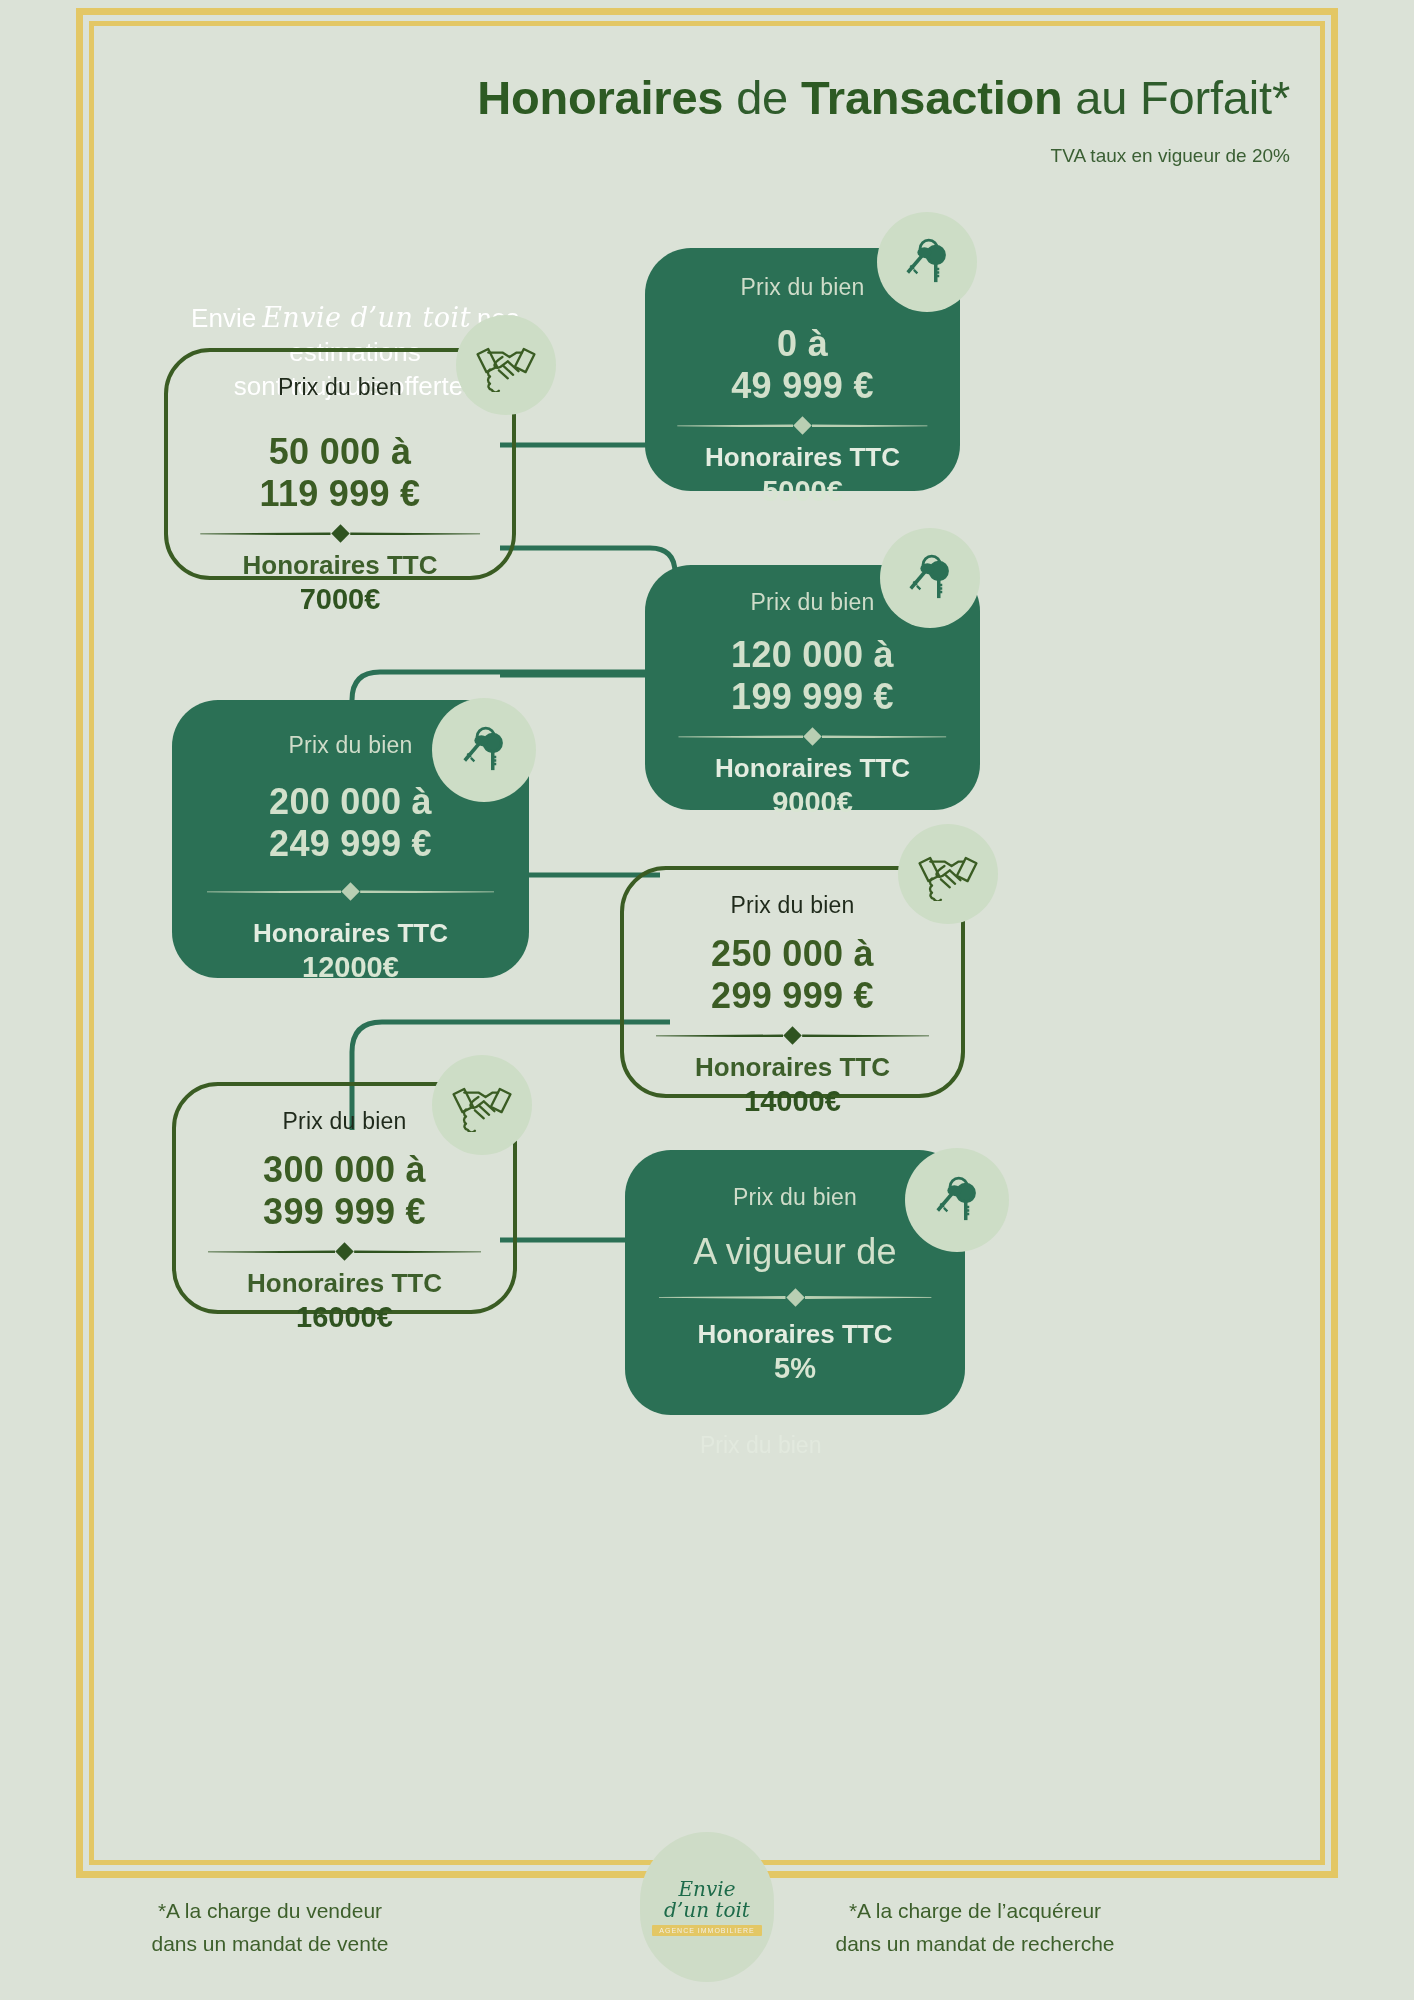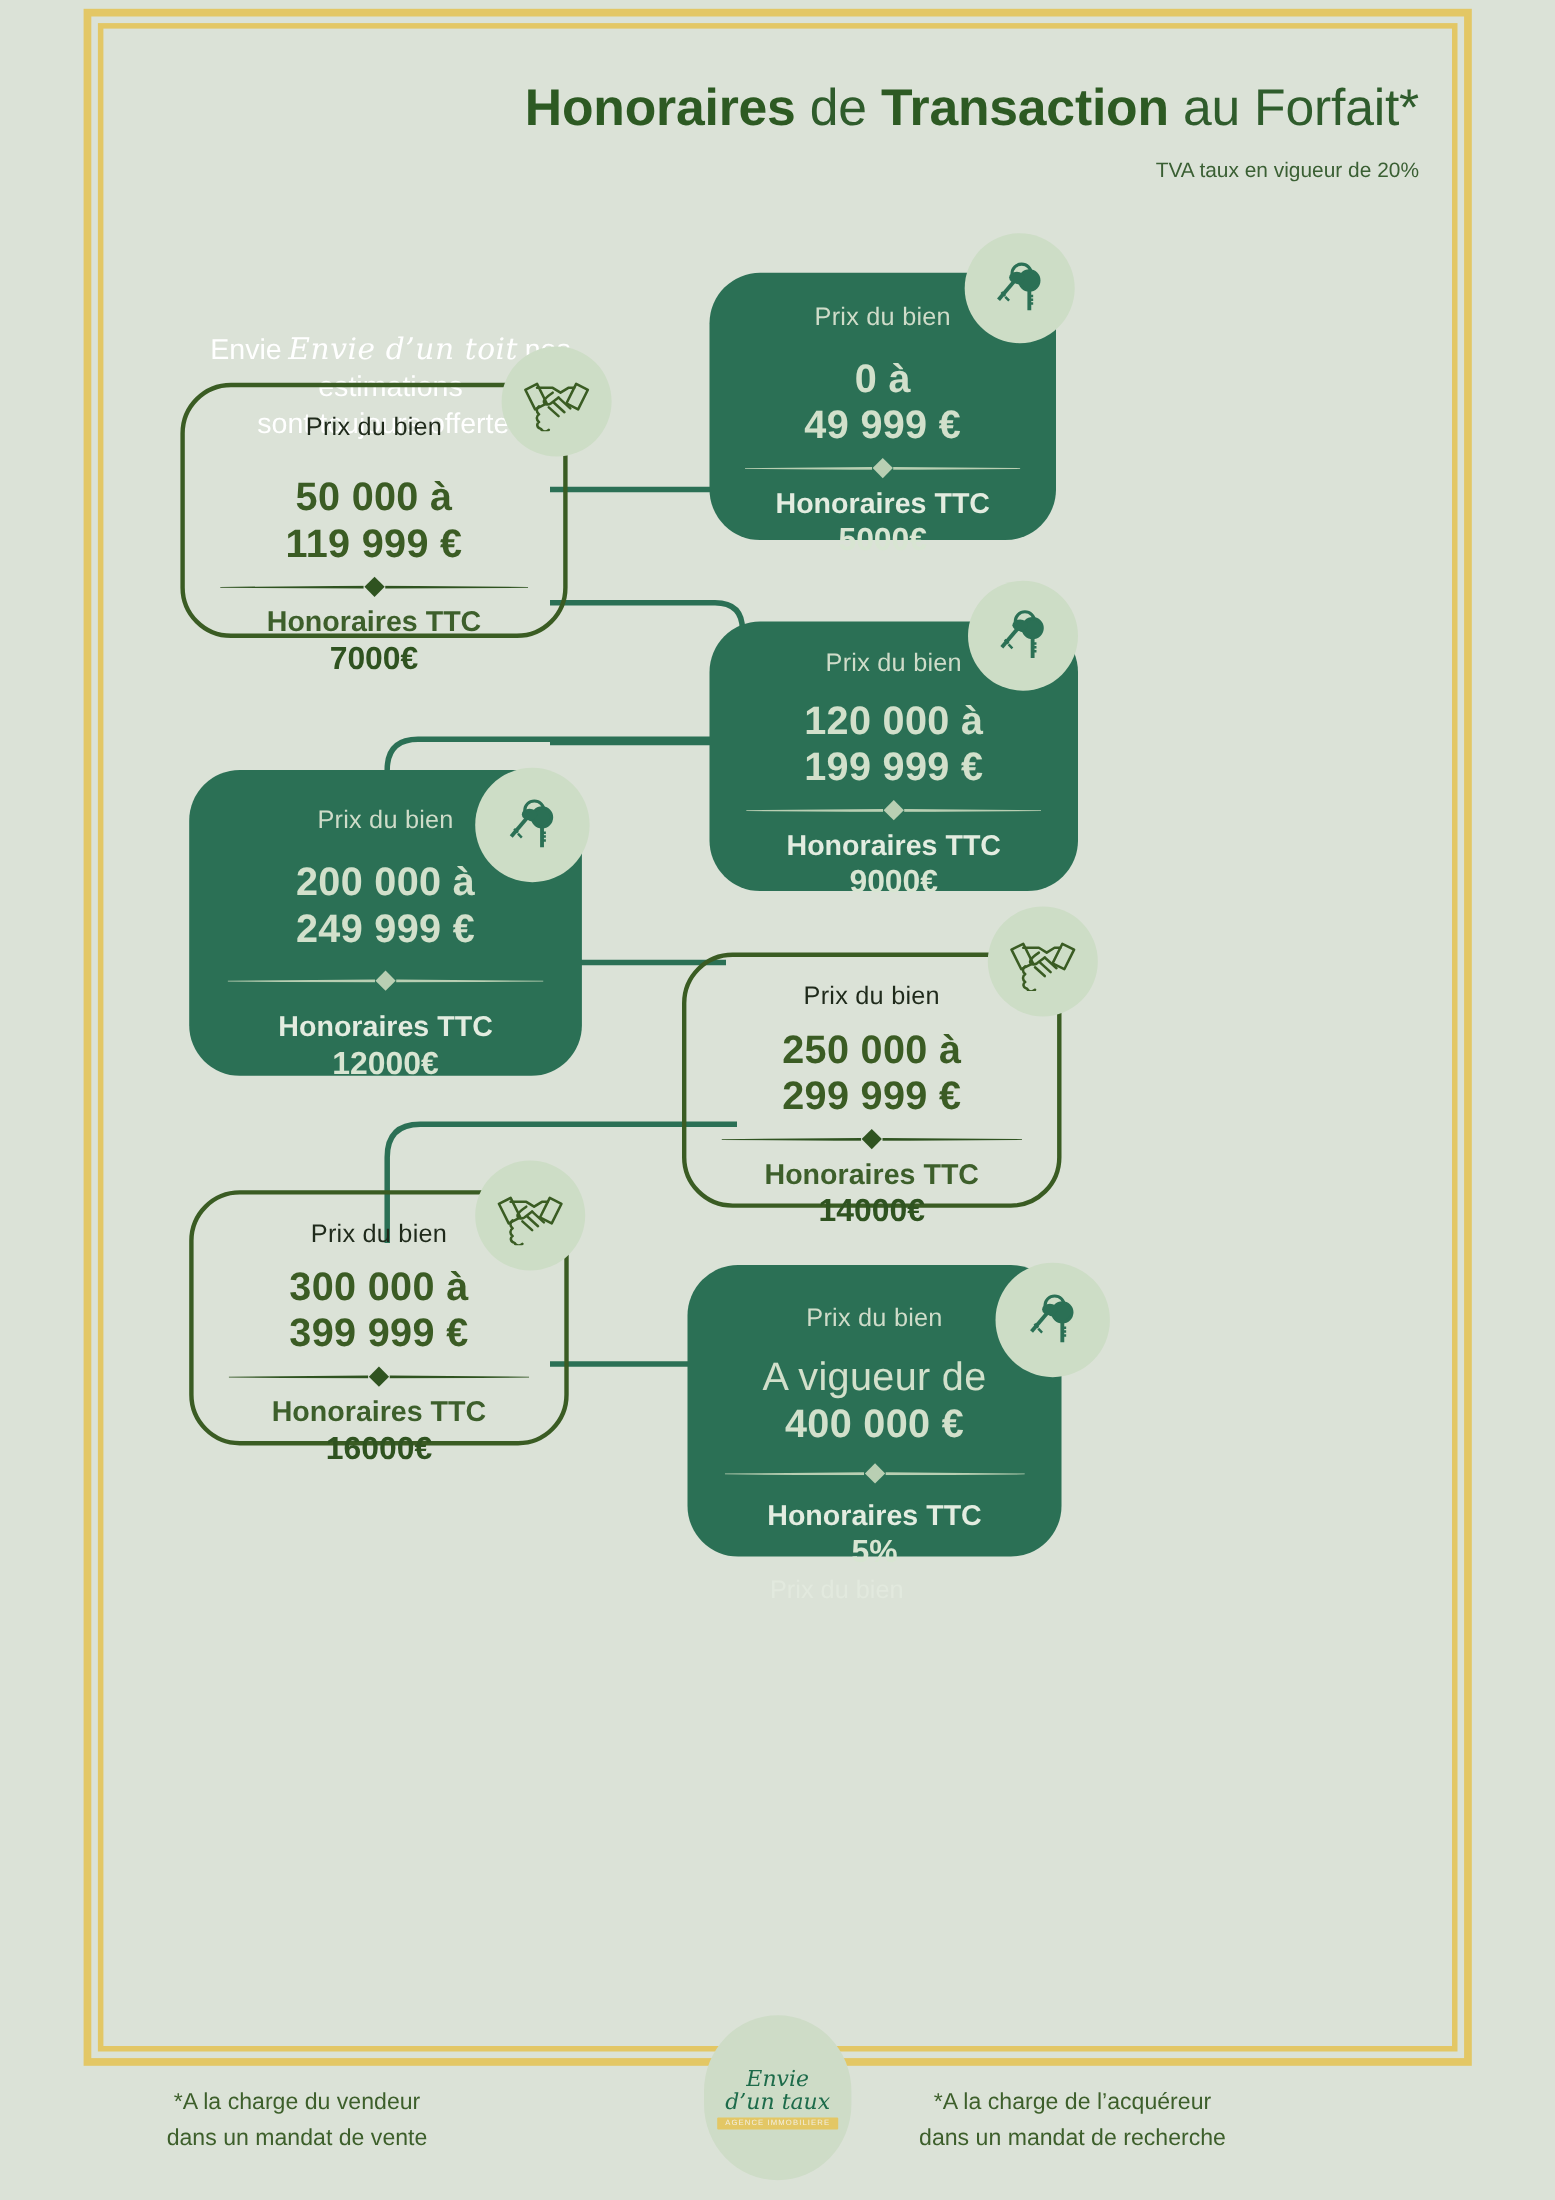--- a/index.html
+++ b/index.html
@@ -343,21 +343,20 @@
       <path d="M18 33 c-3 2 -3 6 0 8 c-3 2 -3 6 0 8 c-3 2 -2 6 2 7 c2 4 6 3 8 1"></path>
     </g>
   </svg>
 </div>
 
 <div id="ghost">Prix du bien</div>
 
 <div class="card filled" id="c6" style="left:625px;top:1150px;width:340px;height:265px;padding:34px 26px 0 26px;">
   <div class="lbl">Prix du bien</div>
   <div class="amt" style="margin-top:20px;font-weight:400;">A vigueur de</div>
-  <div class="amt">400 000 €</div>
   <div class="divider" style="margin-top:16px;margin-bottom:14px;">
       <span class="bar"></span>
       <span class="dia"></span>
       <span class="bar right"></span>
     </div>
   <div class="fee-lbl">Honoraires TTC</div>
   <div class="fee-val">5%</div>
 </div>
 <div class="badge" style="left:905px;top:1148px;width:104px;height:104px;">
   <svg width="56" height="56" viewBox="0 0 64 64">
@@ -368,21 +367,21 @@
       <path d="M46 40 h-4 M46 44 h-4 M46 48 h-4" stroke-width="2.6"></path>
       <path d="M27 24 L10 44" stroke-width="4"></path>
       <path d="M13 36 l4 4 M17 41 l4 4" stroke-width="2.6"></path>
       <ellipse cx="29" cy="21" rx="8" ry="6" fill="#2b7055" stroke="none"></ellipse>
     </g>
   </svg>
 </div>
 
 <div id="logo">
   <div class="lg1">Envie</div>
-  <div class="lg2">d’un taux</div>
+  <div class="lg2">d’un toit</div>
   <div class="lg3">AGENCE IMMOBILIERE</div>
 </div>
 
 <div class="footnote" id="footnote-left">
   <div>*A la charge du vendeur</div>
   <div>dans un mandat de vente</div>
 </div>
 <div class="footnote" id="footnote-right">
   <div>*A la charge de l’acquéreur</div>
   <div>dans un mandat de recherche</div>

